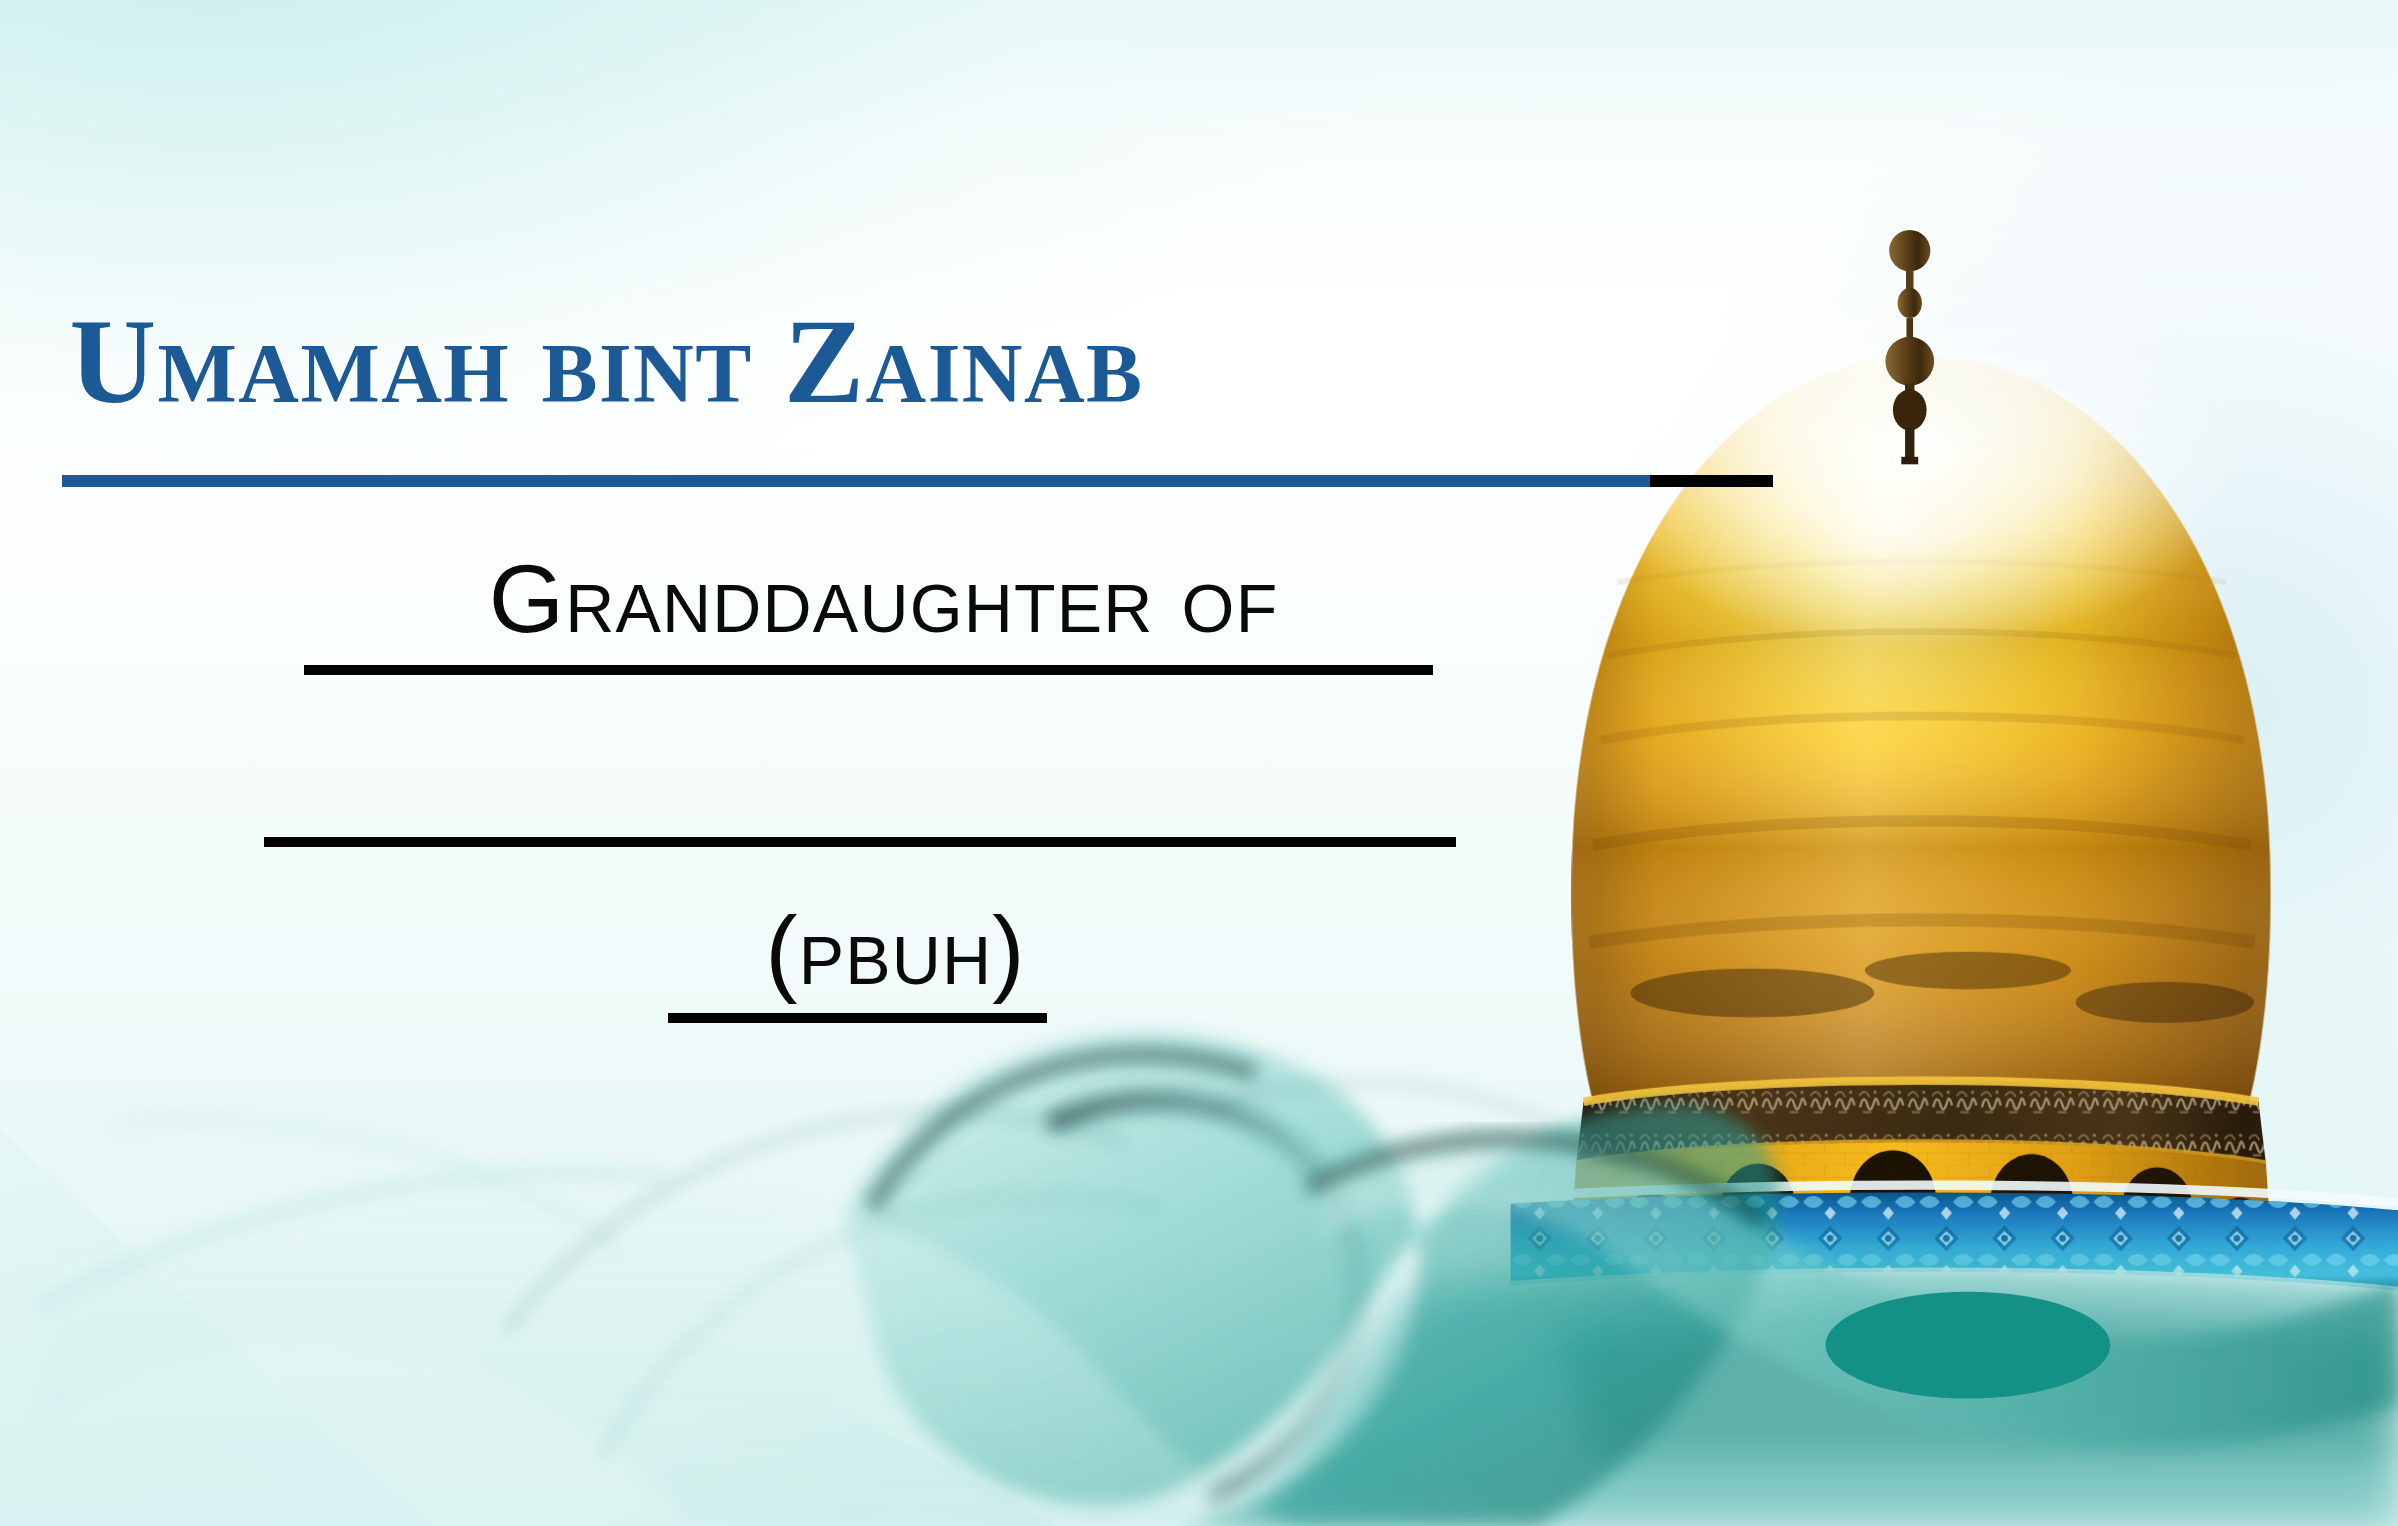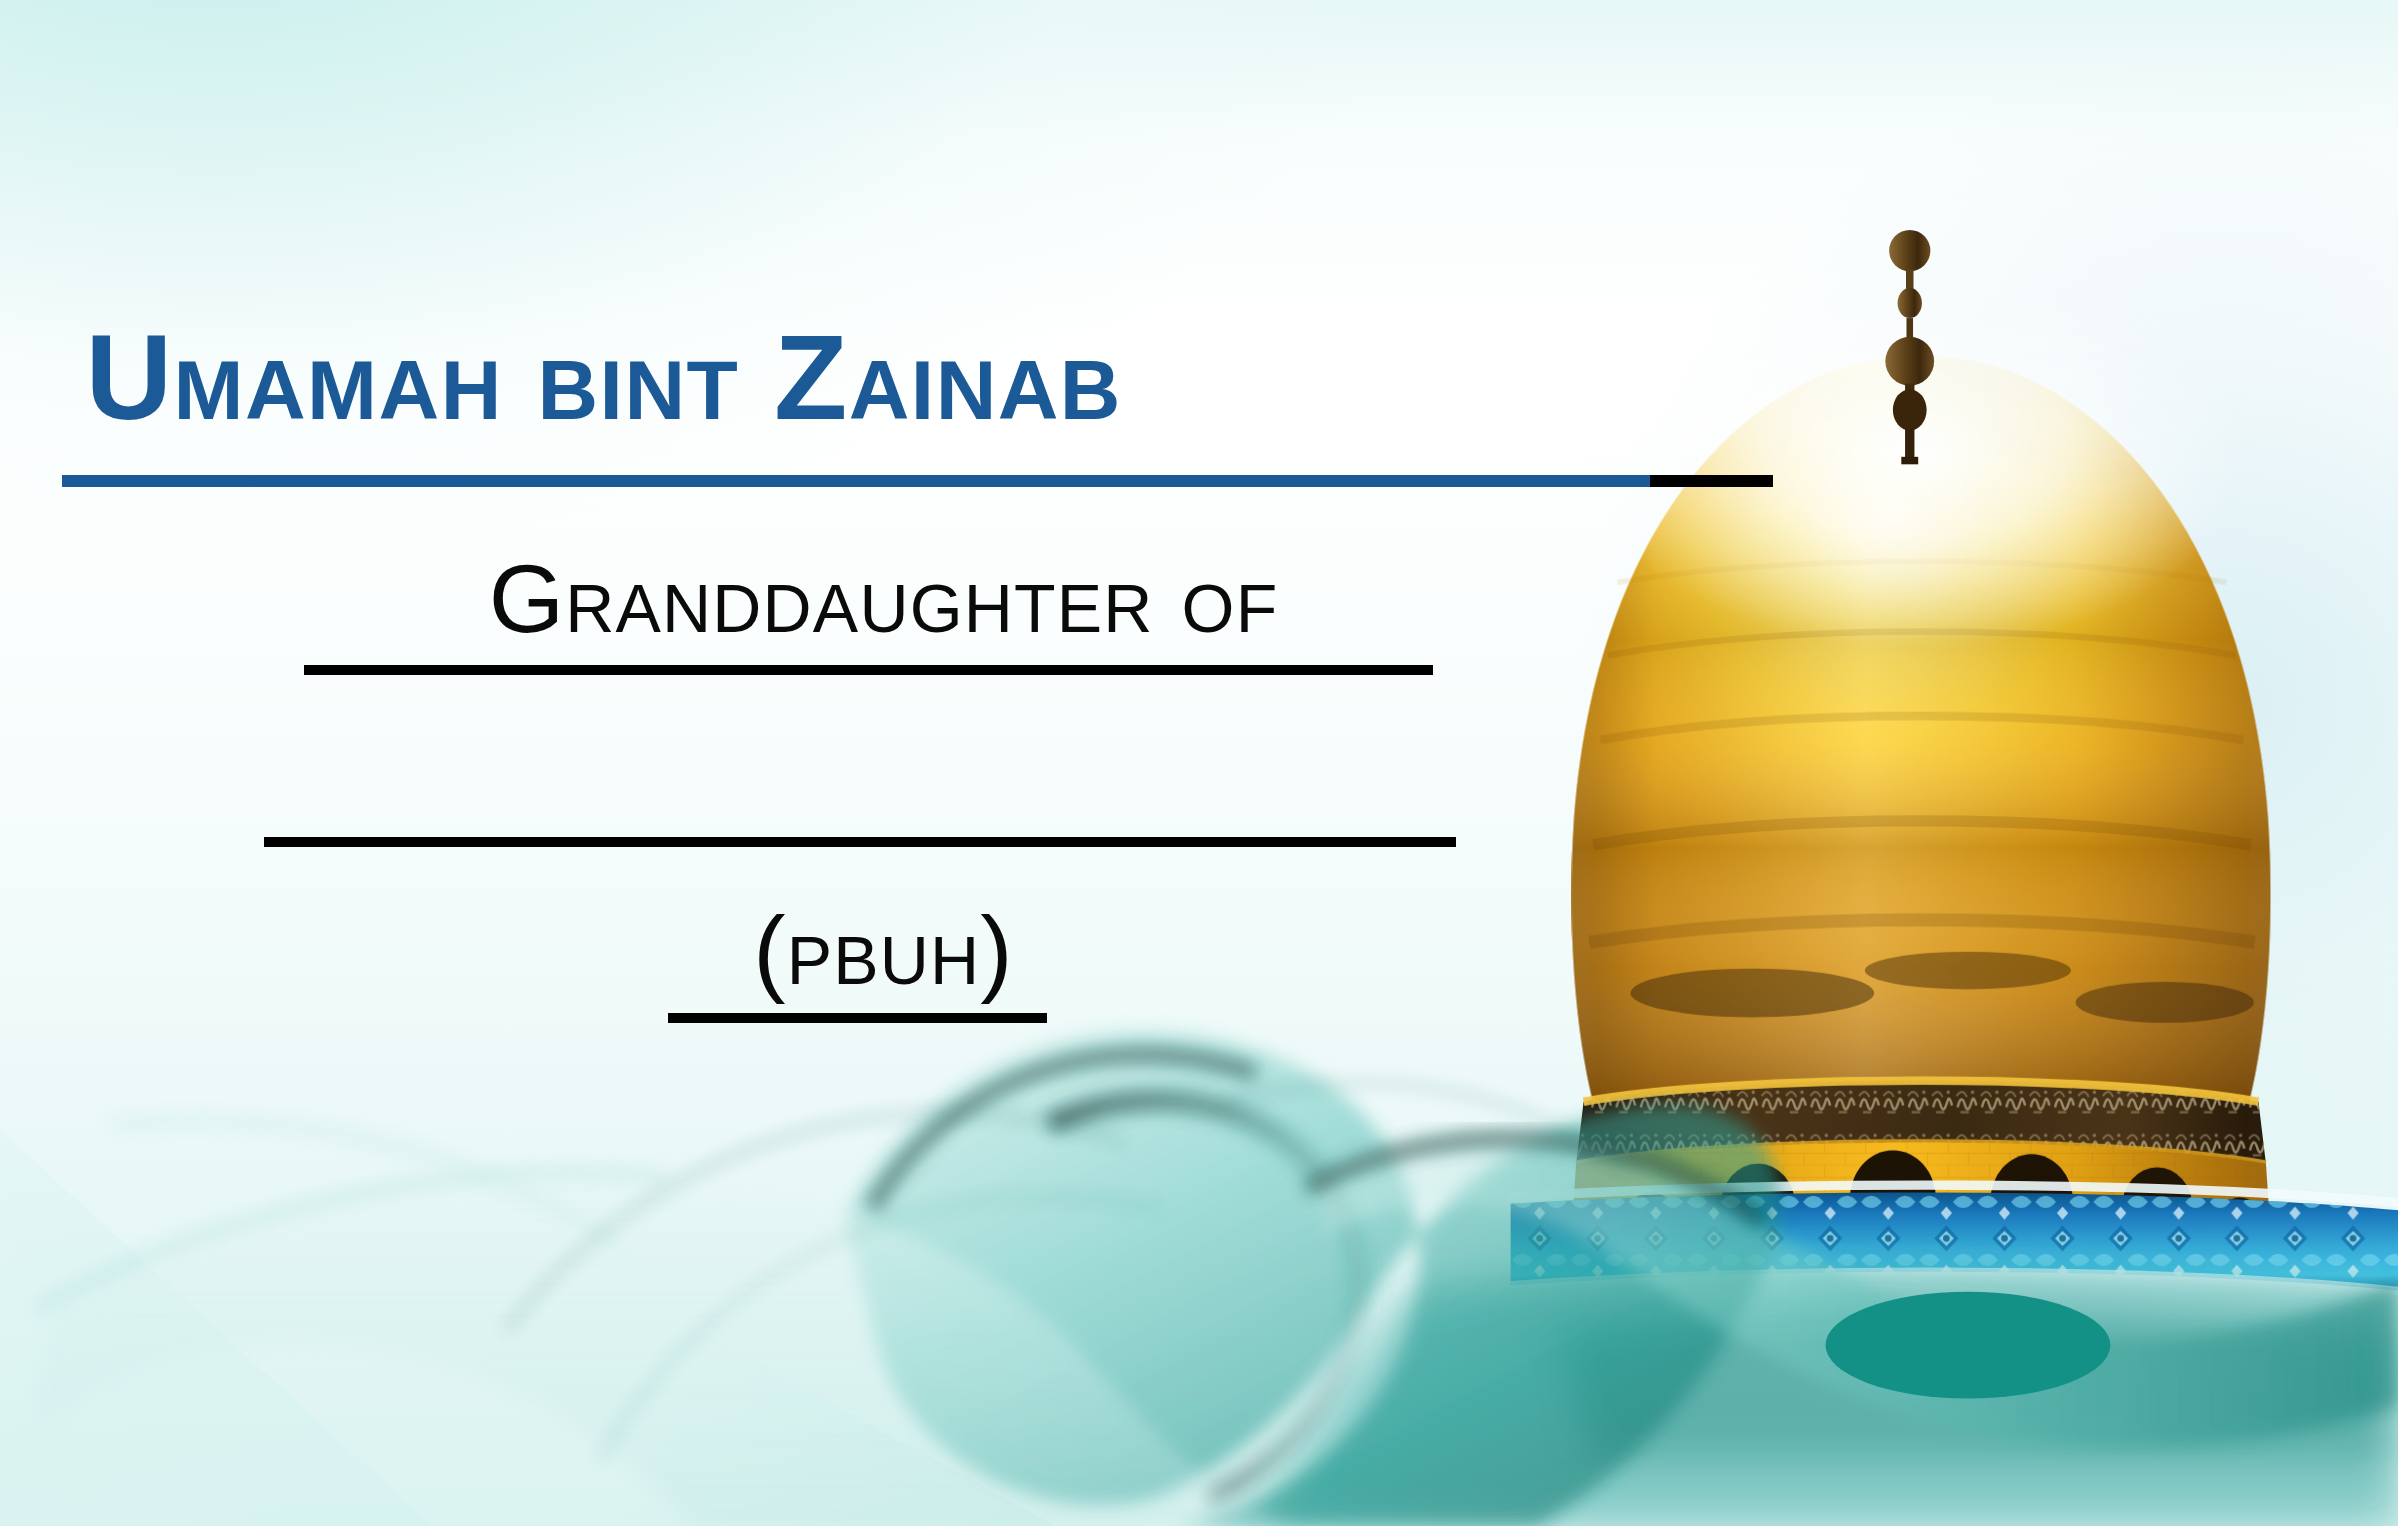--- a/index.html
+++ b/index.html
@@ -123,26 +123,26 @@
     left: 62px;
     top: 298px;
     width: 1658px;
     height: 187px;
   }
 
   #main-title {
     position: absolute;
     left: 7.5px;
     top: 0;
-    margin: 16px;
+    margin: 0;
     font-size: 120px;
     line-height: 1.06;
     font-weight: 700;
     color: #1b5a96;
-    font-family: Liberation Sans, sans-serif;
+    font-family: Liberation Serif, serif;
   }
 
   #title-rule {
     position: absolute;
     left: 0px;
     top: 177px;
     width: 1588px;
     height: 12px;
     background: #1b5a96;
   }
@@ -170,21 +170,21 @@
     height: 10.3px;
     background: #000000;
   }
 
   #sub-line-1 { left: 0; top: 538px; width: 1743px; }
   #sub-rule-1 { left: 304px; top: 665px; width: 1129px; }
 
   #sub-line-2 { left: 0; top: 720px; width: 1743px; }
   #sub-rule-2 { left: 264px; top: 837px; width: 1192px; }
 
-  #sub-line-3 { left: 0; top: 890px; width: 1743px; }
+  #sub-line-3 { left: 12px; top: 890px; width: 1743px; }
   #sub-rule-3 { left: 668px; top: 1013px; width: 379px; }
 </style>
 </head>
 <body>
 
 <div id="slide">
 
   <div class="bg-layer" id="bg-top-tint"></div>
   <div class="bg-layer" id="bg-topleft-wash"></div>
   <div class="bg-layer" id="bg-right-sky"></div>

